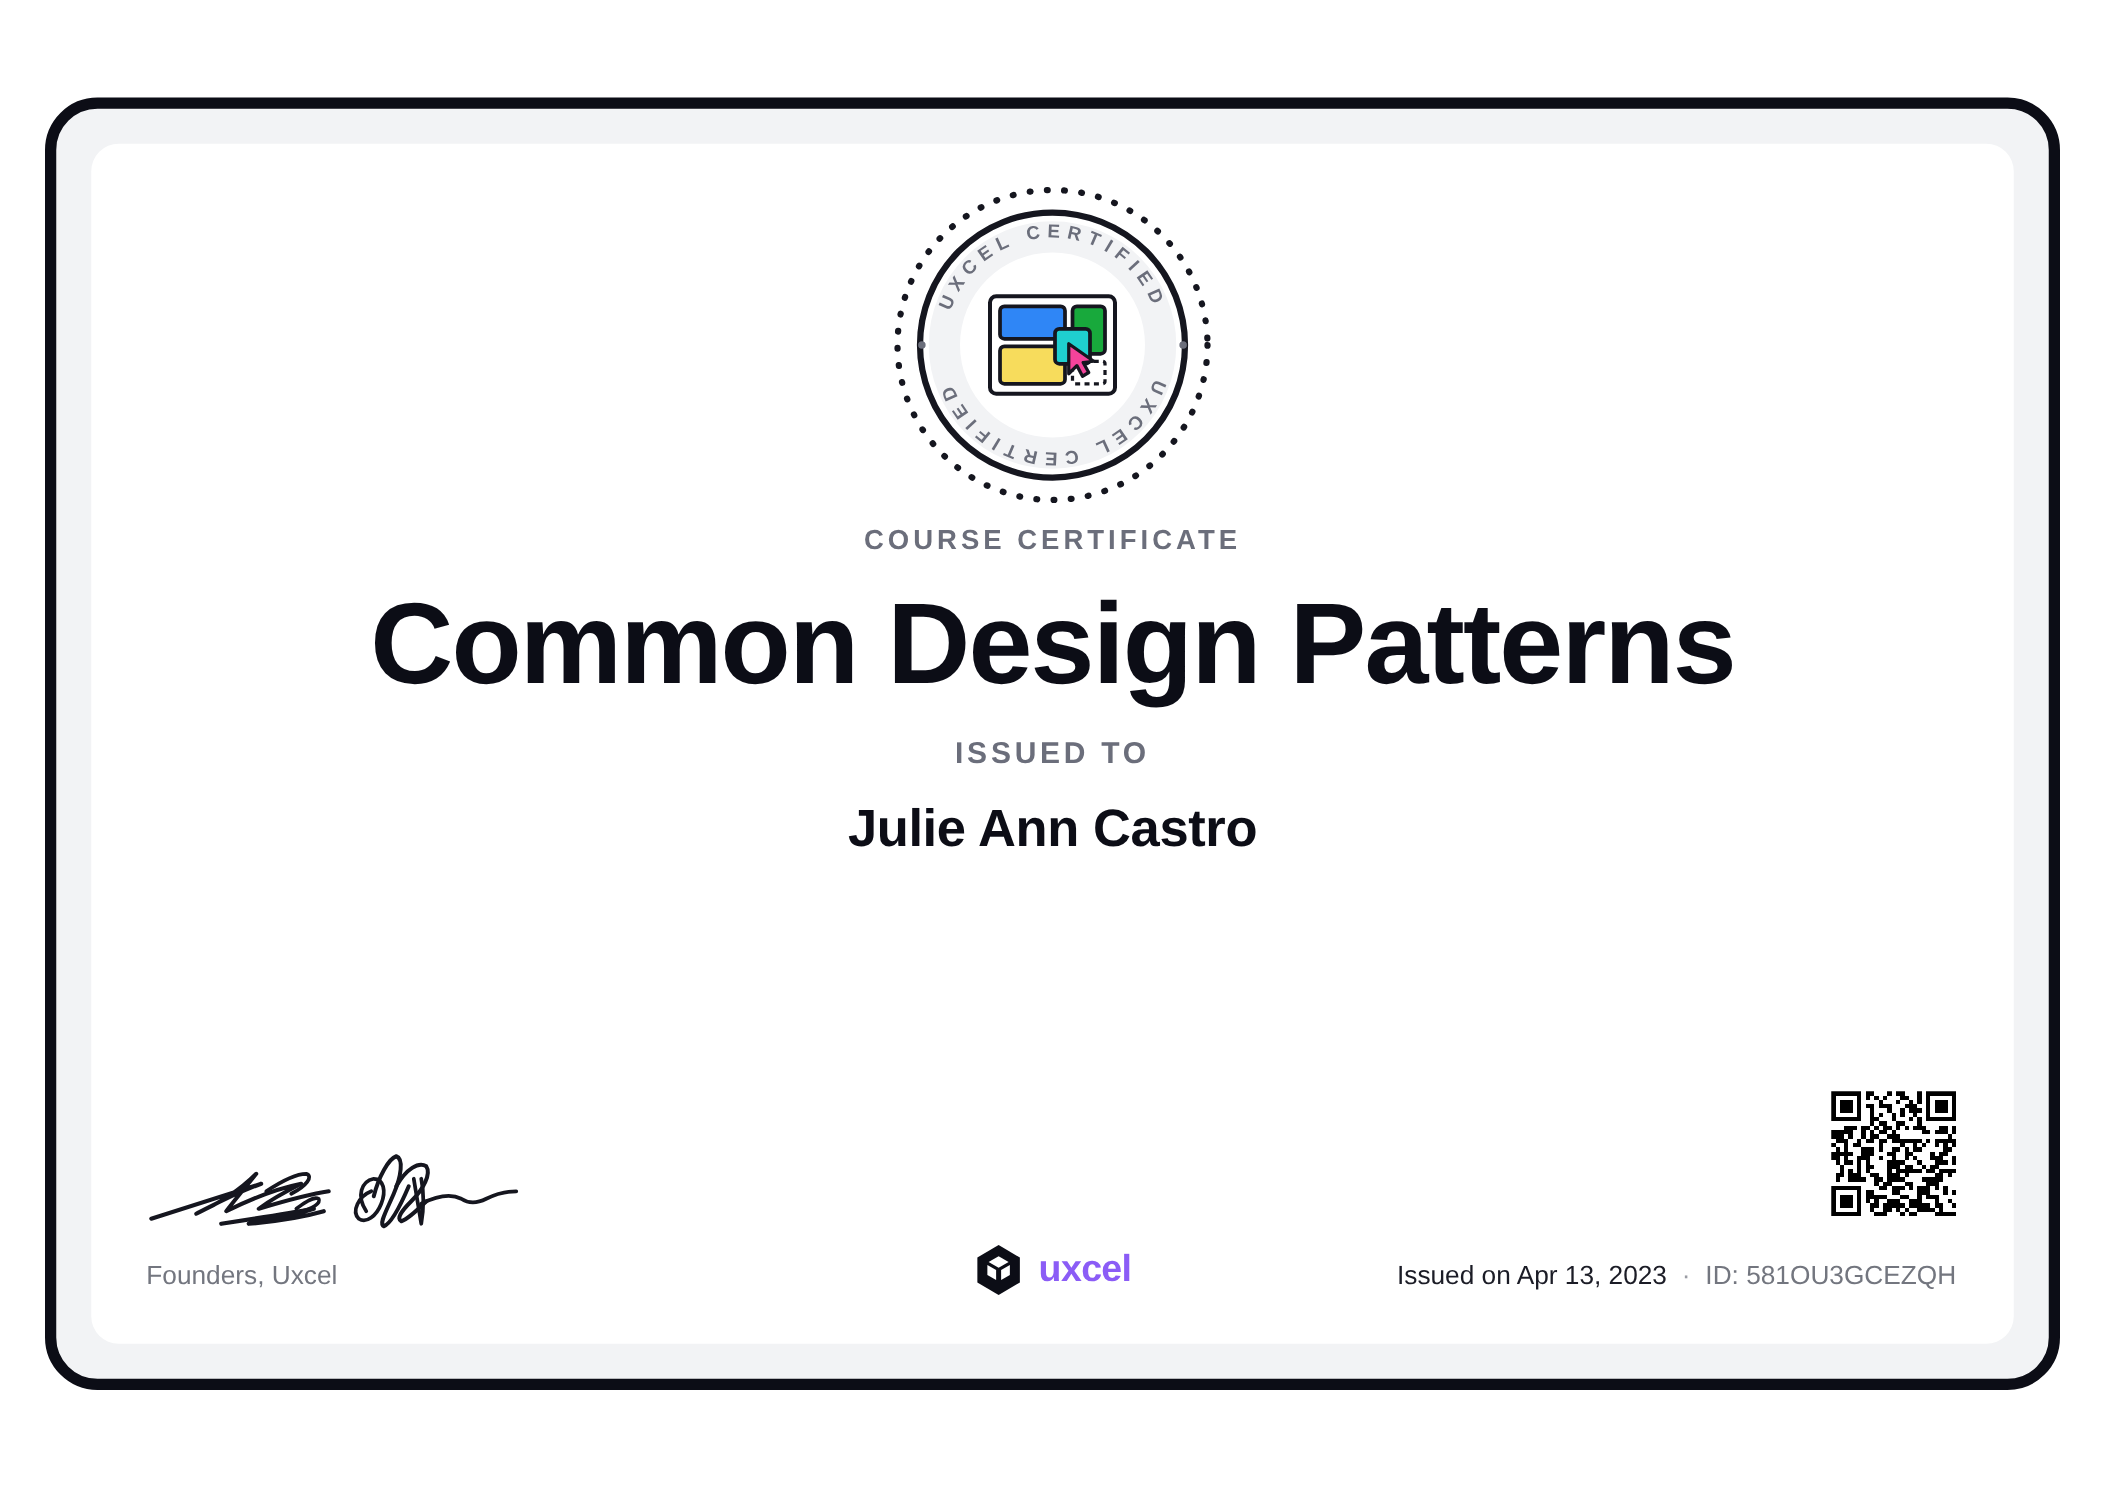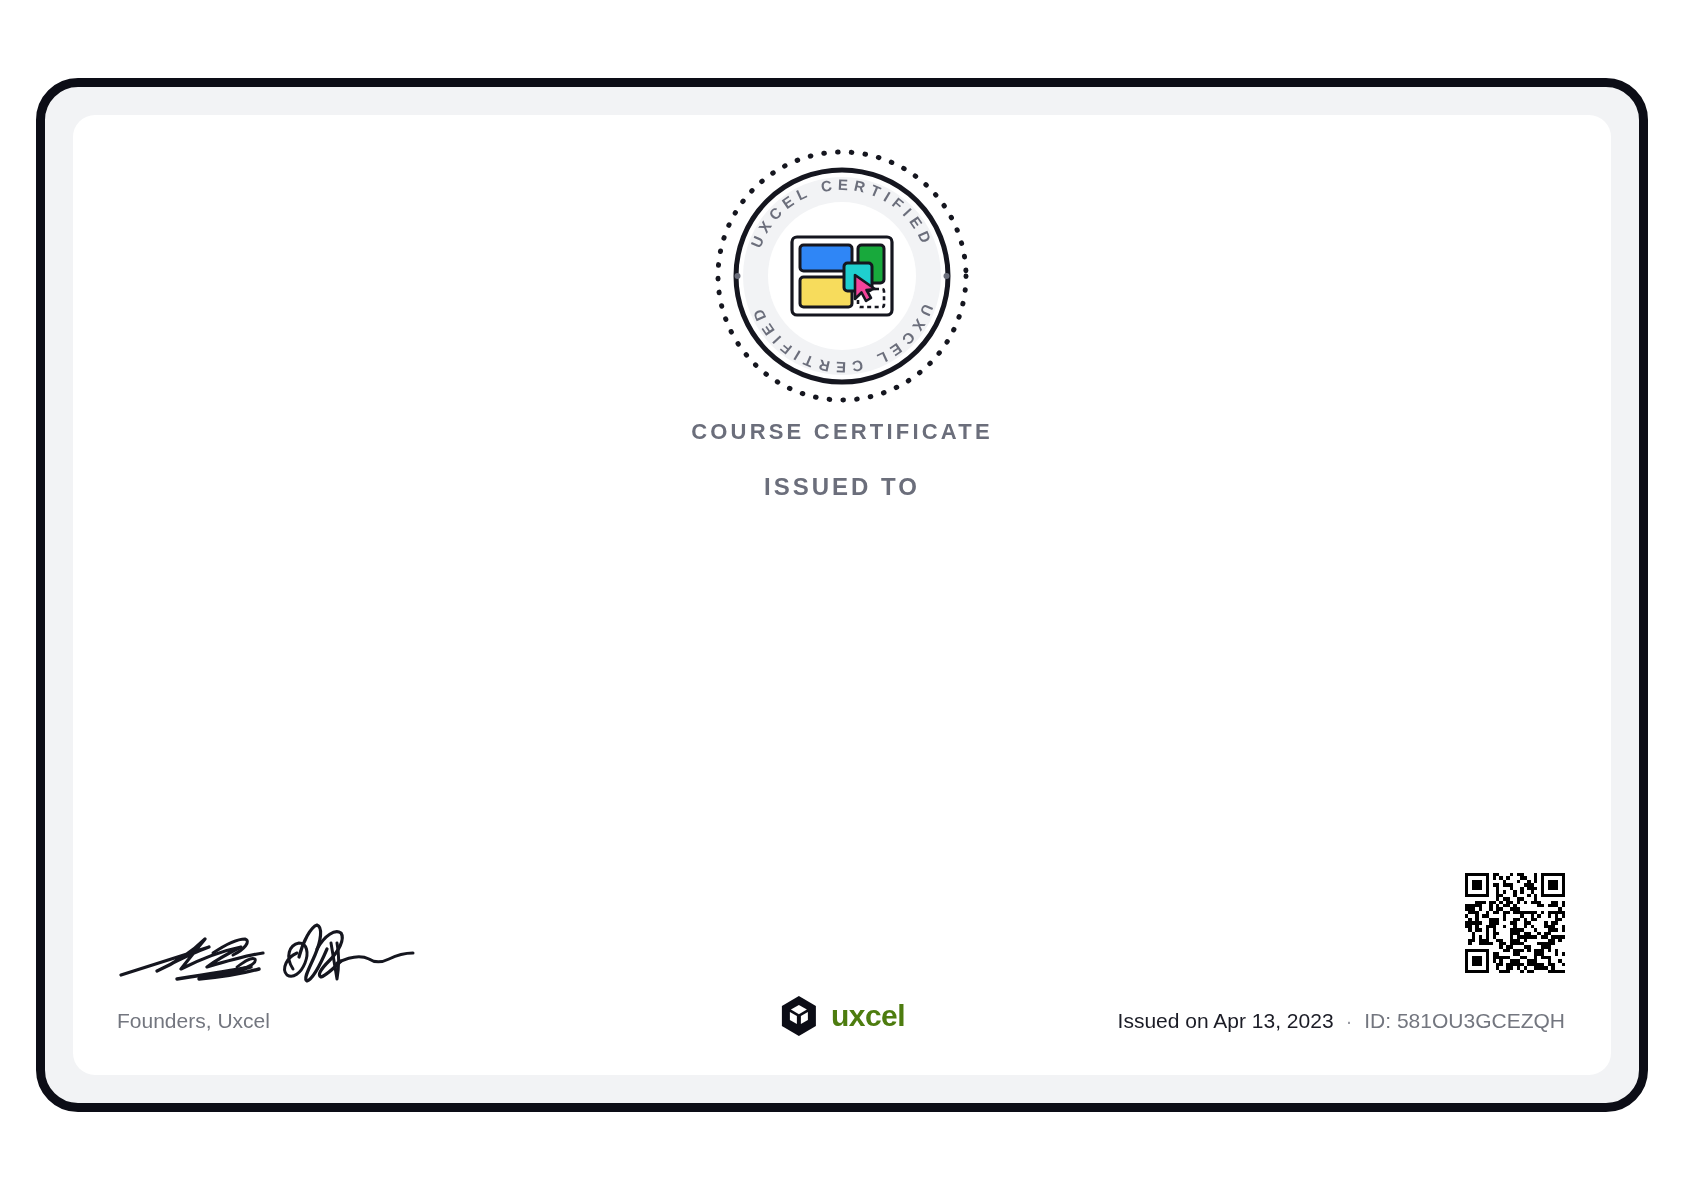--- a/index.html
+++ b/index.html
@@ -136,21 +136,21 @@
     transform: translateX(-50%);
     bottom: 14px;
     display: flex;
     align-items: center;
     gap: 12px;
   }
   .brand-mark { display: block; width: 40px; height: 42px; }
   .brand-word {
     font-size: 30px;
     font-weight: 700;
-    color: #4d7c0f;
+    color: #8b5cf6;
     letter-spacing: -0.5px;
   }
 
   .issue-meta {
     position: absolute;
     right: 46px;
     bottom: 18px;
     font-size: 21px;
     color: #1b1c26;
     white-space: nowrap;
@@ -205,21 +205,23 @@
             <rect x="8" y="40" width="52" height="30" rx="3.5" fill="#f7dc5c" stroke="#15161f" stroke-width="3"></rect>
             <rect x="66" y="8" width="26" height="38" rx="3.5" fill="#18a93c" stroke="#15161f" stroke-width="3"></rect>
             <rect x="66" y="52" width="26" height="18" rx="2" fill="none" stroke="#15161f" stroke-width="2.6" stroke-dasharray="4 3.5"></rect>
             <rect x="52" y="26" width="28" height="28" rx="3.5" fill="#1fcfcf" stroke="#15161f" stroke-width="3"></rect>
             <path d="M 63 38 L 63 62 L 69.5 55.5 L 74 64 L 79 61 L 74.5 53 L 83 52 Z" fill="#f4439b" stroke="#15161f" stroke-width="2.6" stroke-linejoin="round"></path>
           </g>
         </svg>
       </div>
 
       <div class="eyebrow">COURSE CERTIFICATE</div>
+      <h1 class="course-title">Common Design Patterns</h1>
       <div class="issued-to-label">ISSUED TO</div>
+      <div class="recipient-name">Julie Ann Castro</div>
 
       <div class="footer">
 
         <div class="signatures">
           <svg viewBox="0 0 300 80" xmlns="http://www.w3.org/2000/svg">
             <g fill="none" stroke="#15161f" stroke-linecap="round" stroke-linejoin="round">
               <path d="M4 66 C 30 58, 60 48, 92 38 C 70 46, 52 56, 40 62 C 58 54, 76 42, 88 30
                        C 80 40, 70 52, 64 60 C 84 50, 104 42, 124 38 C 112 44, 98 52, 90 58
                        C 110 52, 132 46, 146 44" stroke-width="3.2"></path>
               <path d="M 60 70 C 86 66, 112 62, 134 58 C 116 64, 96 68, 82 70 C 106 68, 128 64, 142 60" stroke-width="3.4"></path>

